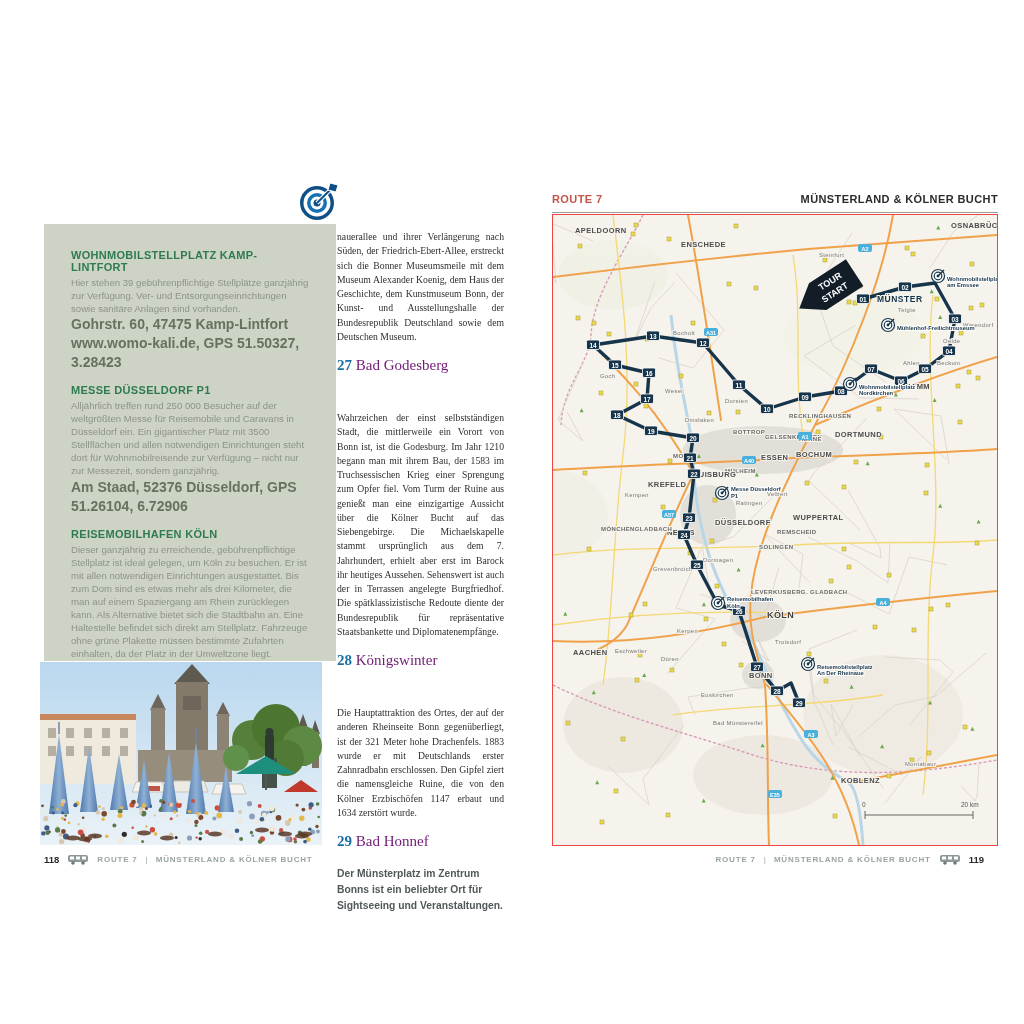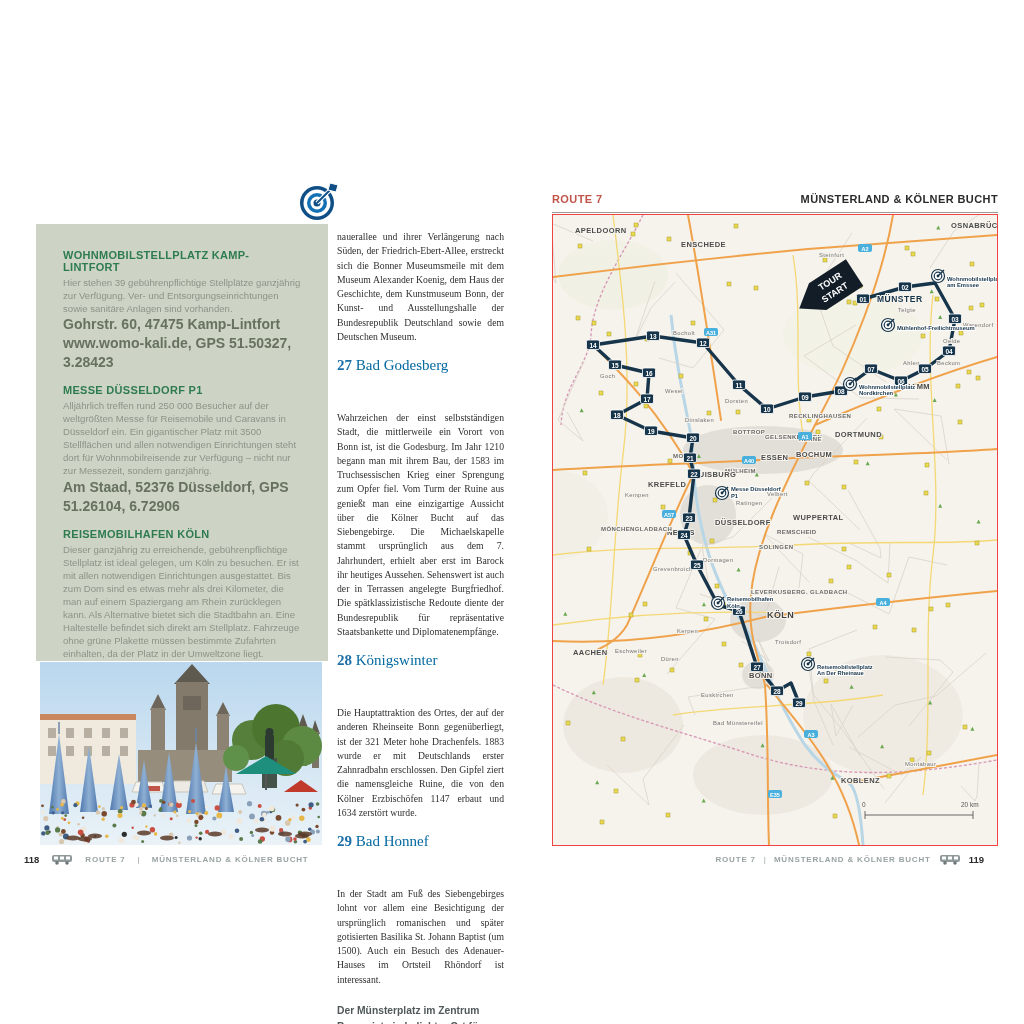--- a/index.html
+++ b/index.html
@@ -1,53 +1,53 @@
 <!DOCTYPE html>
 <html><head>
 <meta charset="utf-8">
 <style>
   * { margin:0; padding:0; box-sizing:border-box; }
   html,body { width:1024px; height:1024px; background:#fff; overflow:hidden;
               font-family:"Liberation Sans", sans-serif; }
   .spread { position:relative; width:1024px; height:1024px; background:#fff; }
 
   
-  .info-box { position:absolute; left:36px; top:224px; width:292px; height:437px;
+  .info-box { position:absolute; left:44px; top:224px; width:292px; height:437px;
               background:#cdd4c5; padding:25px 26px 20px 27px; }
   .ib-entry { margin-bottom:12px; }
   .ib-title { font-size:11px; font-weight:bold; letter-spacing:.3px; color:#2f7b50; margin-bottom:3px; }
   .ib-body  { font-size:9.6px; line-height:1.36; color:#8d9389; }
   .ib-addr  { font-size:14px; line-height:1.36; font-weight:bold; color:#67715f; }
 
   
   .photo { position:absolute; left:40px; top:662px; width:282px; height:183px; overflow:hidden; }
 
   
   .target-badge { position:absolute; left:297px; top:181px; width:42px; height:42px; }
   .article { position:absolute; left:337px; top:193px; width:167px;
              font-family:"Liberation Serif", serif; color:#2f2f2f; }
   .article p.body { font-size:9.7px; line-height:1.47; text-align:justify;margin-top:37px; }
   .art-head { margin:13px 0 7px 0; font-size:15px; }
   .art-num  { font-weight:bold; color:#1d6fa8; }
-  .art-title{ color:#0369a1; }
+  .art-title{ color:#701a75; }
   .caption { margin-top:16px; font-family:"Liberation Sans", sans-serif;
              font-weight:bold; font-size:10.3px; line-height:1.55; color:#50585a; }
 
   
   .rp-header { position:absolute; left:552px; top:193px; width:446px; height:20px;
                display:flex; justify-content:space-between; align-items:flex-start;
                border-bottom:1.5px solid #9a9a9a; }
   .rp-route  { font-size:11px; font-weight:bold; letter-spacing:.4px; color:#c2544a; }
   .rp-region { font-size:11px; font-weight:bold; letter-spacing:.4px; color:#2b2b2b; }
   .map-wrap { position:absolute; left:552px; top:214px; width:446px; height:632px;
               border:1px solid #ef4444; background:#f6f3ed; }
 
   
   .footer { position:absolute; top:851px; height:16px; display:flex; align-items:center; gap:8px; }
-  .footer.fl { left:24px;gap:12px; }
+  .footer.fl { left:44px; }
   .footer.fr { right:40px; }
   .pageno { font-size:9.5px; font-weight:bold; color:#2b2b2b; }
   .flabel { font-size:8px; letter-spacing:.8px; color:#9aa3a3; font-weight:bold; }
   .fsep   { color:#9aa3a3; font-size:8px; }
 </style>
 </head>
 <body>
 
 <div class="spread">
 
@@ -353,21 +353,20 @@
   </div>
 
   <div class="article">
     <p class="body">nauerallee und ihrer Verlängerung nach Süden, der Friedrich-Ebert-Allee, erstreckt sich die Bonner Museumsmeile mit dem Museum Alexander Koenig, dem Haus der Geschichte, dem Kunstmuseum Bonn, der Kunst- und Ausstellungshalle der Bundesrepublik Deutschland sowie dem Deutschen Museum.</p>
     <div id="article-sections">
         <div class="art-head"><span class="art-num">27 </span><span class="art-title">Bad Godesberg</span></div>
         <p class="body">Wahrzeichen der einst selbstständigen Stadt, die mittlerweile ein Vorort von Bonn ist, ist die Godesburg. Im Jahr 1210 begann man mit ihrem Bau, der 1583 im Truchsessischen Krieg einer Sprengung zum Opfer fiel. Vom Turm der Ruine aus genießt man eine einzigartige Aussicht über die Kölner Bucht auf das Siebengebirge. Die Michaelskapelle stammt ursprünglich aus dem 7. Jahrhundert, erhielt aber erst im Barock ihr heutiges Aussehen. Sehenswert ist auch der in Terrassen angelegte Burgfriedhof. Die spätklassizistische Redoute diente der Bundesrepublik für repräsentative Staatsbankette und Diplomatenempfänge.</p>
         <div class="art-head"><span class="art-num">28 </span><span class="art-title">Königswinter</span></div>
         <p class="body">Die Hauptattraktion des Ortes, der auf der anderen Rheinseite Bonn gegenüberliegt, ist der 321 Meter hohe Drachenfels. 1883 wurde er mit Deutschlands erster Zahnradbahn erschlossen. Den Gipfel ziert die namensgleiche Ruine, die von den Kölner Erzbischöfen 1147 erbaut und 1634 zerstört wurde.</p>
         <div class="art-head"><span class="art-num">29 </span><span class="art-title">Bad Honnef</span></div>
-        <p class="body">In der Stadt am Fuß des Siebengebirges lohnt vor allem eine Besichtigung der ursprünglich romanischen und später gotisierten Basilika St. Johann Baptist (um 1500). Auch ein Besuch des Adenauer-Hauses im Ortsteil Rhöndorf ist interessant.</p>
       </div>
     <p class="caption">Der Münsterplatz im Zentrum Bonns ist ein beliebter Ort für Sightseeing und Veranstaltungen.</p>
   </div>
 
   <div class="rp-header">
     <span class="rp-route">ROUTE 7</span>
     <span class="rp-region">MÜNSTERLAND &amp; KÖLNER BUCHT</span>
   </div>
 
   <div class="map-wrap">

